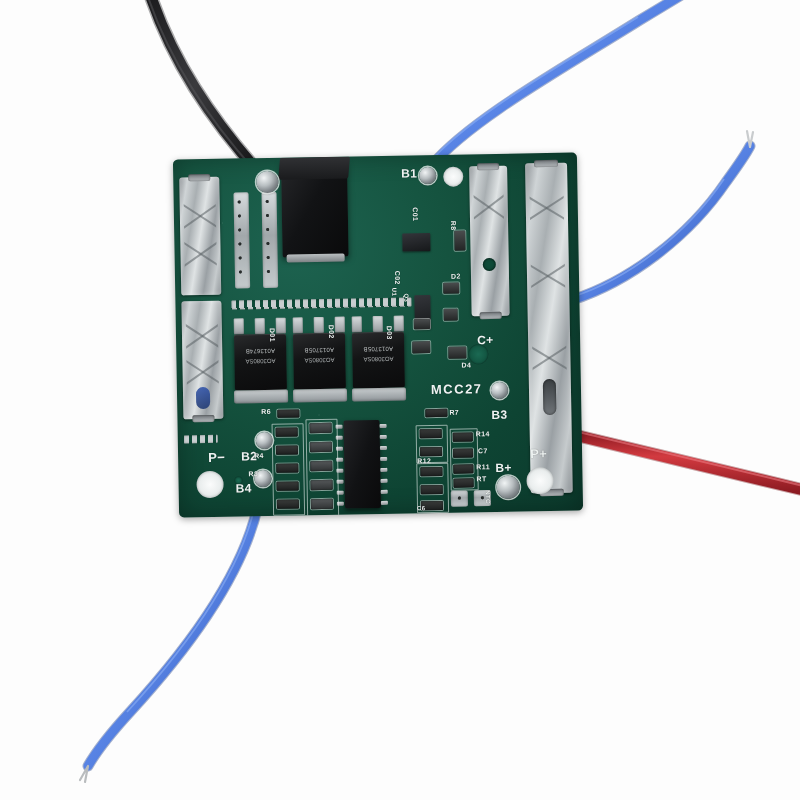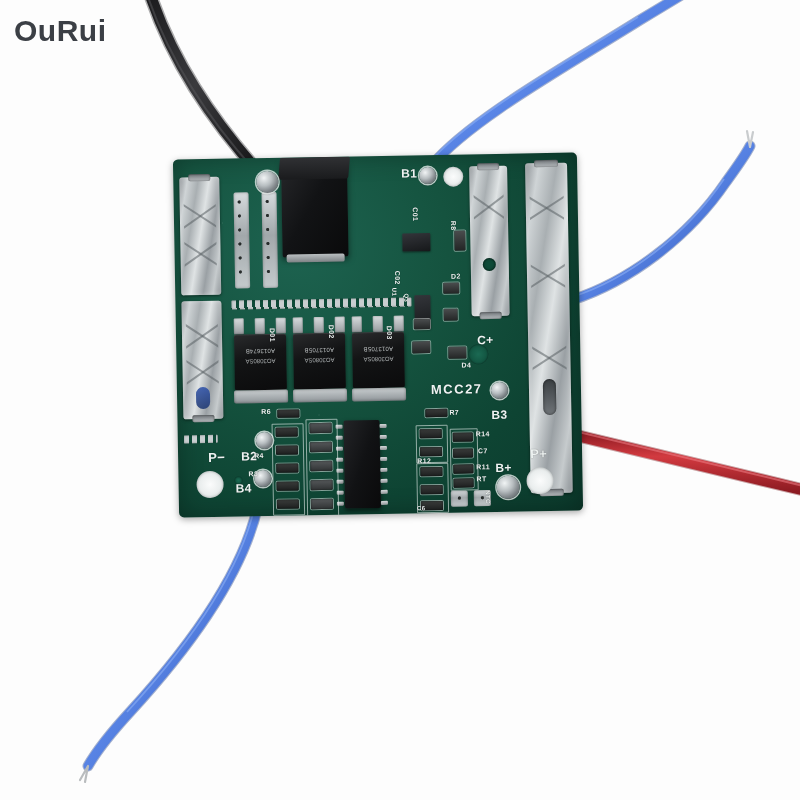--- a/index.html
+++ b/index.html
@@ -182,21 +182,20 @@
     position:absolute;border-radius:1px;
     background:linear-gradient(170deg,#33353a,#16181a);
     box-shadow:0 1px 2px rgba(0,0,0,.5);
   }
 </style>
 </head>
 <body>
 
 <div id="stage">
 
-  <div id="watermark">OuRui</div>
 
   <svg id="wires" viewBox="0 0 800 800">
     <defs>
       <linearGradient id="gblk" x1="0" y1="0" x2="1" y2="1">
         <stop offset="0%" stop-color="#1c1c1e"></stop>
           <stop offset="45%" stop-color="#3a3a3d"></stop>
           <stop offset="100%" stop-color="#141416"></stop>
       </linearGradient>
       <linearGradient id="gblu" x1="0" y1="0" x2="1" y2="1">
         <stop offset="0%" stop-color="#2a4fae"></stop>

